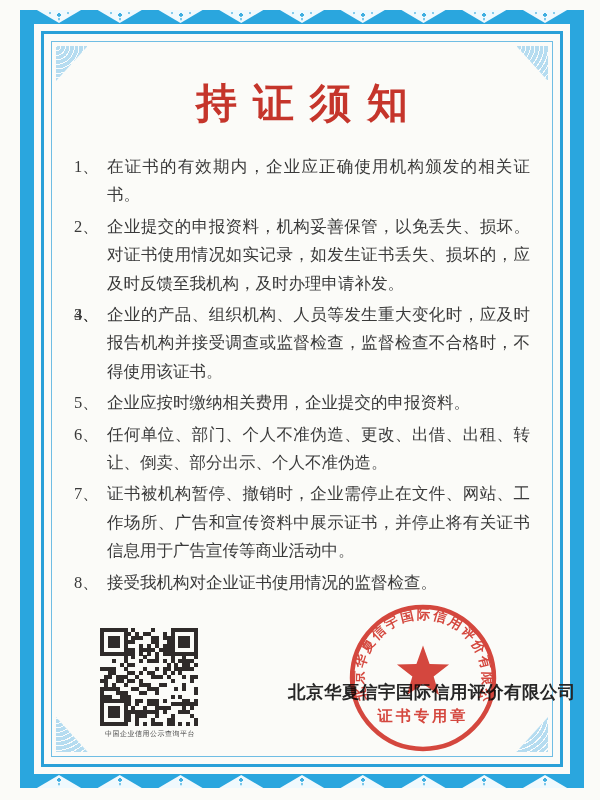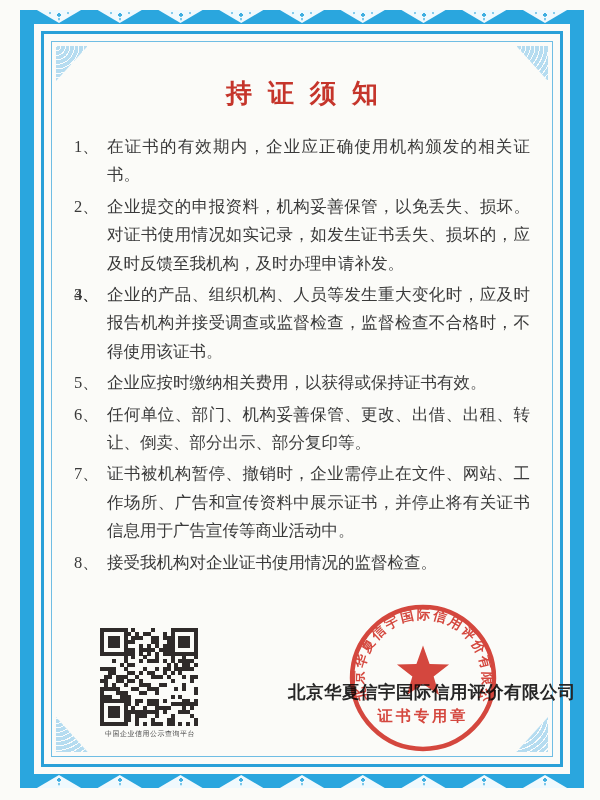--- a/index.html
+++ b/index.html
@@ -49,21 +49,21 @@
   .corner-lace.bl{bottom:48px;left:56px;clip-path:polygon(0 8%,88% 100%,0 100%);}
   .corner-lace.br{bottom:48px;right:52px;clip-path:polygon(100% 8%,100% 100%,12% 100%);}
 
   
   .content{
     position:absolute;top:44px;left:52px;right:48px;bottom:46px;
     padding:24px 22px 0 22px;box-sizing:border-box;
   }
   .doc-title{
     text-align:center;color:#c5352b;font-weight:bold;
-    font-size:26px;letter-spacing:16px;text-indent:16px;
+    font-size:41px;letter-spacing:16px;text-indent:16px;
     margin:8px 0 22px 0;
   }
   ol.notice{list-style:none;margin:0;padding:0;}
   ol.notice li{
     position:relative;padding-left:33px;margin-bottom:3px;
     font-size:16.5px;line-height:28.4px;color:#3a3a3a;
     text-align:justify;
   }
   ol.notice li .num{position:absolute;left:0;top:0;}
 
@@ -115,22 +115,22 @@
 <div class="corner-lace bl"></div>
 <div class="corner-lace br"></div>
 
 <div class="content">
   <div class="doc-title">持证须知</div>
   <ol class="notice">
     <li><span class="num">1、</span><span>在证书的有效期内，企业应正确使用机构颁发的相关证书。</span></li>
     <li><span class="num">2、</span><span>企业提交的申报资料，机构妥善保管，以免丢失、损坏。对证书使用情况如实记录，如发生证书丢失、损坏的，应及时反馈至我机构，及时办理申请补发。</span></li>
     <li><span class="num">3、</span></li>
     <li><span class="num">4、</span><span>企业的产品、组织机构、人员等发生重大变化时，应及时报告机构并接受调查或监督检查，监督检查不合格时，不得使用该证书。</span></li>
-    <li><span class="num">5、</span><span>企业应按时缴纳相关费用，以获得或保持证书有效。</span></li>
-    <li><span class="num">6、</span><span>任何单位、部门、机构妥善保管、更改、出借、出租、转让、倒卖、部分出示、部分复印等。</span></li>
+    <li><span class="num">5、</span><span>企业应按时缴纳相关费用，企业提交的申报资料。</span></li>
+    <li><span class="num">6、</span><span>任何单位、部门、个人不准伪造、更改、出借、出租、转让、倒卖、部分出示、个人不准伪造。</span></li>
     <li><span class="num">7、</span><span>证书被机构暂停、撤销时，企业需停止在文件、网站、工作场所、广告和宣传资料中展示证书，并停止将有关证书信息用于广告宣传等商业活动中。</span></li>
     <li><span class="num">8、</span><span>接受我机构对企业证书使用情况的监督检查。</span></li>
   </ol>
 </div>
 
 <div class="qr-block">
   <svg viewBox="0 0 25 25" shape-rendering="crispEdges">
       <rect x="0" y="0" width="1.02" height="1.02" fill="#2f2b2a"></rect>
       <rect x="1" y="0" width="1.02" height="1.02" fill="#2f2b2a"></rect>
       <rect x="2" y="0" width="1.02" height="1.02" fill="#2f2b2a"></rect>

